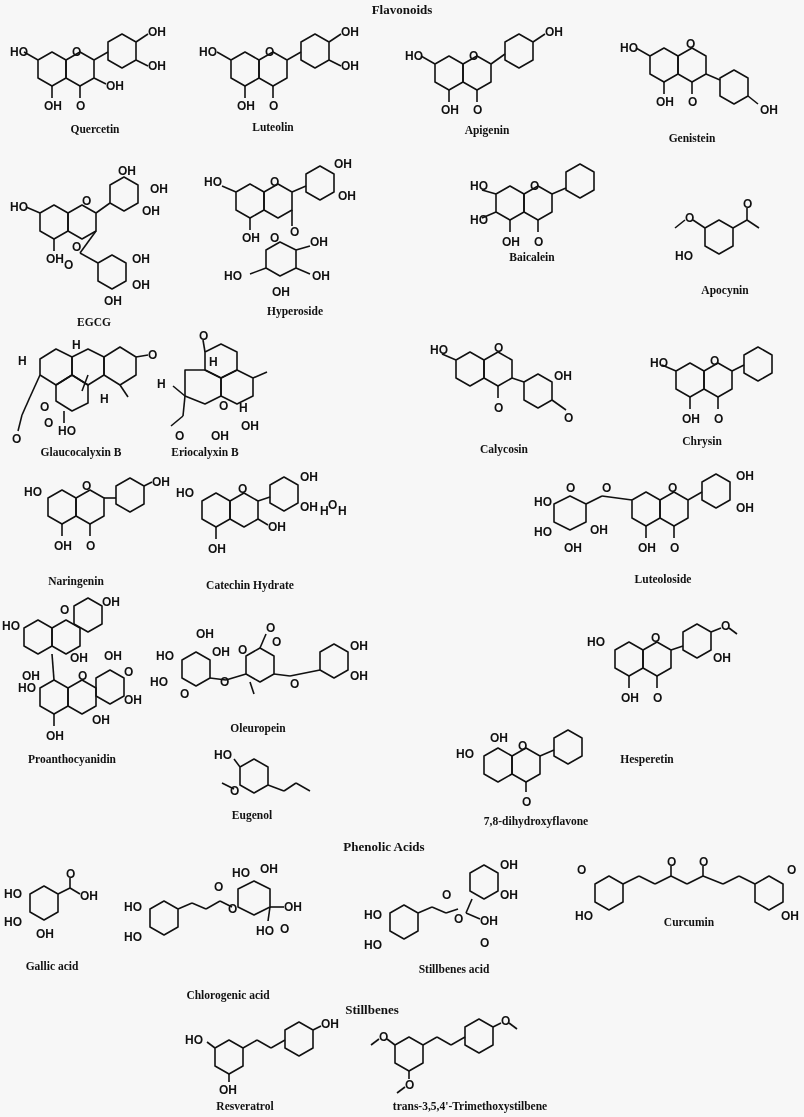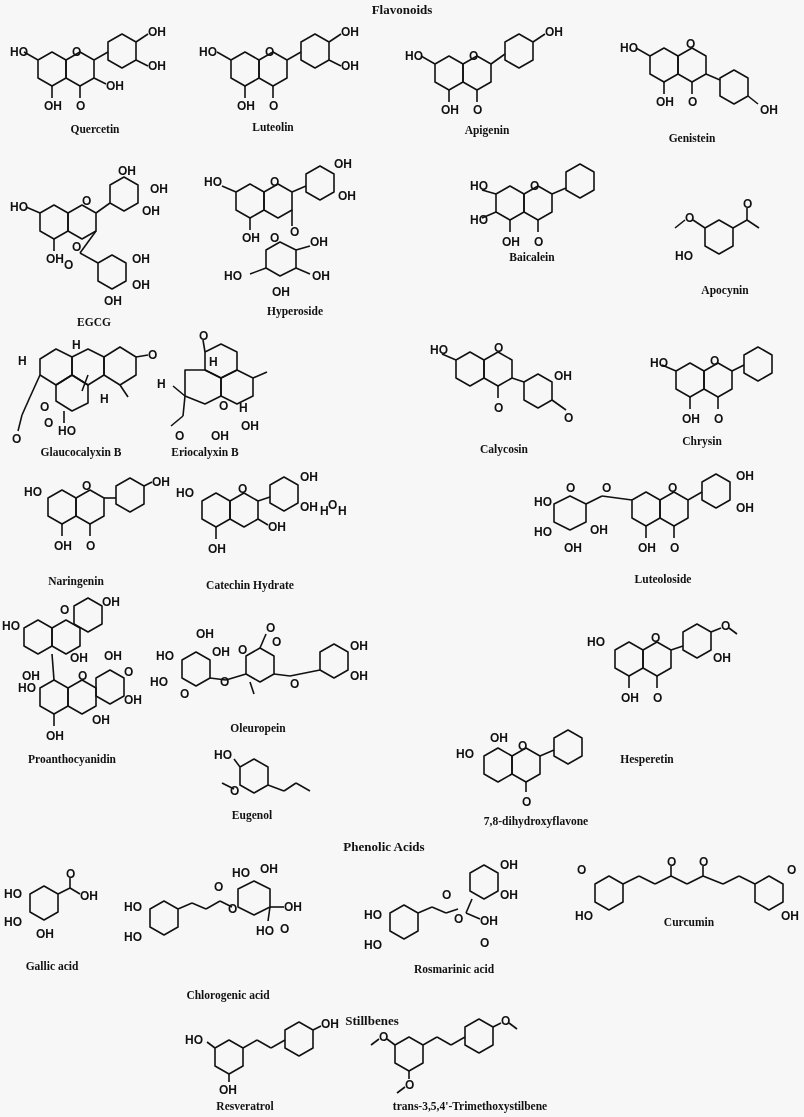--- a/index.html
+++ b/index.html
@@ -16,21 +16,21 @@
   .cmp svg text { font-family:"Liberation Sans","DejaVu Sans",sans-serif; font-weight:bold; font-size:12px; fill:#111; }
   .label {
     position:absolute; font-weight:bold; font-size:11.5px; white-space:nowrap; transform:translateX(-50%);
   }
 </style>
 </head>
 <body>
 
 <div class="section-title" style="left:0;width:804px;top:2px;">Flavonoids</div>
 <div class="section-title" style="left:12px;width:744px;top:839px;">Phenolic Acids</div>
-<div class="section-title" style="left:0;width:744px;top:1002px;margin-top:11px;">Stillbenes</div>
+<div class="section-title" style="left:0;width:744px;top:1002px;">Stillbenes</div>
 
 <div class="cmp" style="left:0;top:20px;width:190px;height:120px;">
   <svg width="190" height="110">
     <polygon points="38,40 52,32 66,40 66,58 52,66 38,58"></polygon>
     <polygon points="66,40 80,32 94,40 94,58 80,66 66,58"></polygon>
     <polygon points="108,22 122,14 136,22 136,40 122,48 108,40"></polygon>
     <line x1="94" y1="40" x2="108" y2="32"></line>
     <line x1="38" y1="40" x2="24" y2="32"></line>
     <line x1="52" y1="66" x2="52" y2="78"></line>
     <line x1="80" y1="66" x2="80" y2="78"></line>
@@ -493,21 +493,21 @@
     <line x1="106" y1="58" x2="120" y2="64"></line>
     <text x="4" y="64">HO</text>
       <text x="4" y="94">HO</text>
     <text x="82" y="44">O</text>
       <text x="94" y="68">O</text>
     <text x="140" y="14">OH</text>
       <text x="140" y="44">OH</text>
     <text x="120" y="70">OH</text>
       <text x="120" y="92">O</text>
   </svg>
-  <div class="label" style="left:94px;top:108px;">Rosmarinic acid</div>
+  <div class="label" style="left:94px;top:108px;">Stillbenes acid</div>
 </div>
 
 <div class="cmp" style="left:575px;top:860px;width:229px;height:110px;">
   <svg width="229" height="90">
     <polygon points="20,24 34,16 48,24 48,42 34,50 20,42"></polygon>
     <polygon points="180,24 194,16 208,24 208,42 194,50 180,42"></polygon>
     <line x1="48" y1="24" x2="64" y2="16"></line>
     <line x1="64" y1="16" x2="80" y2="24"></line>
     <line x1="80" y1="24" x2="96" y2="16"></line>
     <line x1="96" y1="16" x2="112" y2="24"></line>

